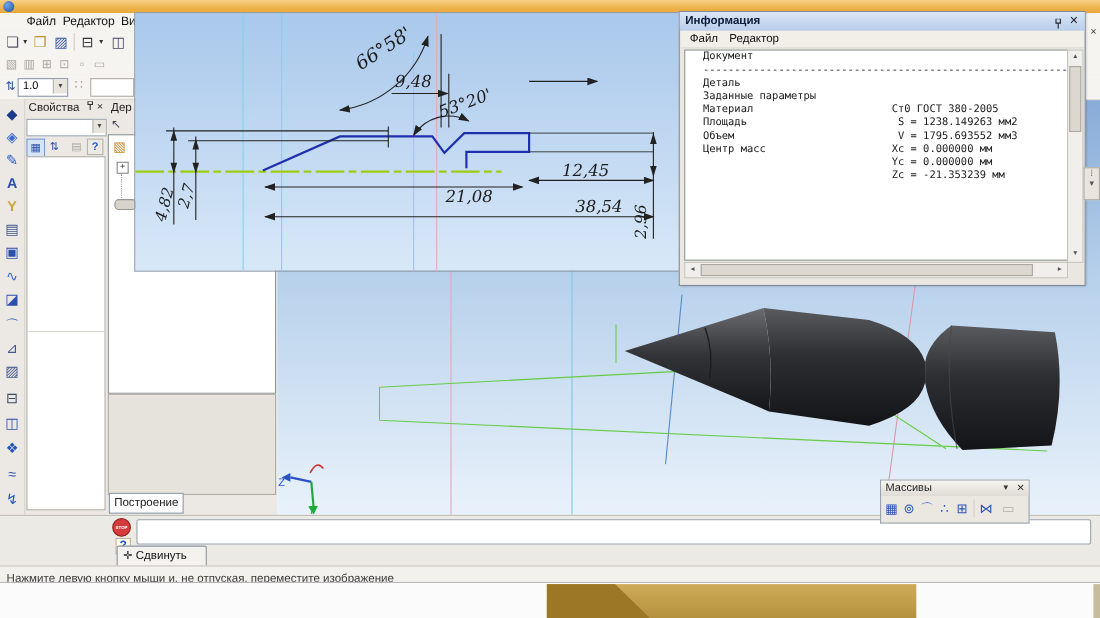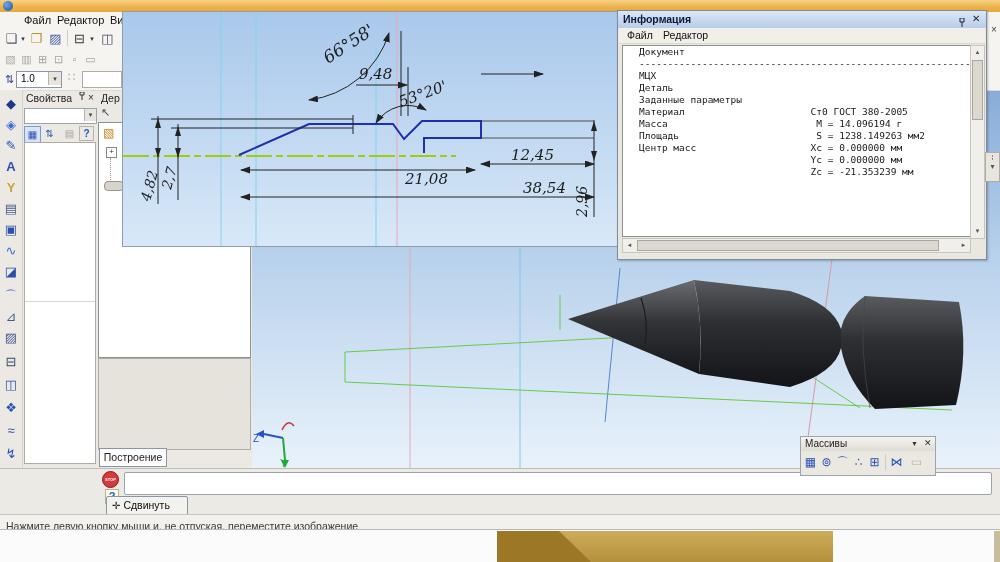--- a/index.html
+++ b/index.html
@@ -290,28 +290,27 @@
       </span>
       <span class="abs" style="left:354px;top:2px;font-size:10px;color:#223;">✕</span>
     </div>
     <div class="abs" id="info-menu">
       <span class="abs imenu" style="left:8px;">Файл</span>
       <span class="abs imenu" style="left:44px;">Редактор</span>
     </div>
     <div class="abs" id="info-content">
       <div class="iline">Документ</div>
       <div class="iline">----------------------------------------------------------</div>
-      <div class="iline">МЦХ</div>
       <div class="iline"></div>
       <div class="iline">Деталь</div>
       <div class="iline">Заданные параметры</div>
       <div class="iline">Материал                      Ст0 ГОСТ 380-2005</div>
       <div class="iline"></div>
-      <div class="iline">Масса                          M = 14.096194 г</div>
       <div class="iline">Площадь                        S = 1238.149263 мм2</div>
+      <div class="iline">Объем                          V = 1795.693552 мм3</div>
       <div class="iline">Центр масс                    Xc = 0.000000 мм</div>
       <div class="iline">                              Yc = 0.000000 мм</div>
       <div class="iline">                              Zc = -21.353239 мм</div>
     </div>
     <div class="abs" id="info-vscroll">
       <div class="sbtn" style="position:absolute;top:0;">▲</div>
       <div class="sthumb" style="position:absolute;left:1px;top:14px;width:9px;height:58px;"></div>
       <div class="sbtn" style="position:absolute;bottom:0;">▼</div>
     </div>
     <div class="abs" id="info-hscroll">

